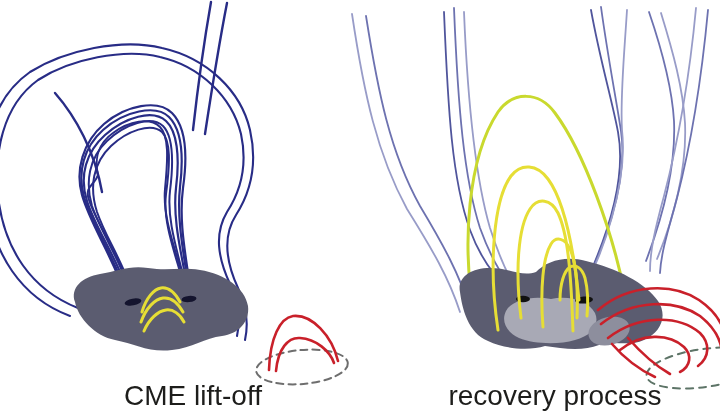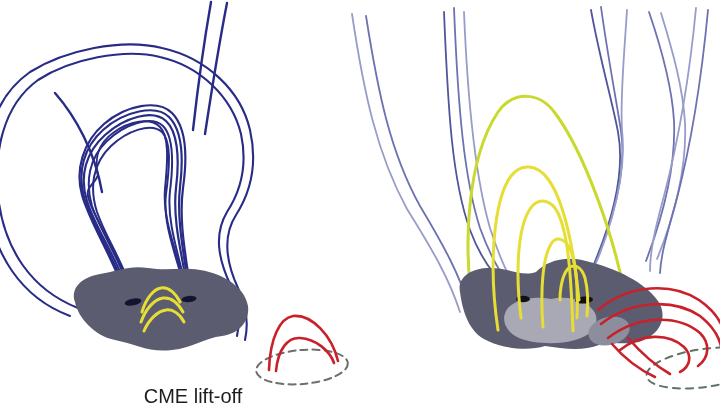--- a/index.html
+++ b/index.html
@@ -5,21 +5,21 @@
   html,body{margin:0;padding:0;}
   body{
     width:720px;height:415px;overflow:hidden;
     background:var(--background,#fff);
     font-family:"Liberation Sans", sans-serif;
   }
   .figure-wrap{position:relative;width:720px;height:415px;background:var(--background,#fff);}
   svg{position:absolute;left:0;top:0;display:block;}
   .caption{
     position:absolute;top:383px;transform:translateX(-50%);
-    font-size:20px;line-height:26px;color:var(--label-text,#1d1d1b);
+    font-size:28px;line-height:26px;color:var(--label-text,#1d1d1b);
     white-space:nowrap;letter-spacing:0px;
   }
   .caption-left{left:193px;}
   .caption-right{left:555px;}
 
   
   .navy{stroke:var(--navy-line);fill:none;}
   .slate-d{stroke:var(--slate-dark);fill:none;}
   .slate-m{stroke:var(--slate-mid);fill:none;}
   .slate-l{stroke:var(--slate-light);fill:none;}
@@ -117,13 +117,14 @@
         <path class="red" stroke-width="2.6" d="M601,324 C633,299 675,299 700,316 C714,327 721,339 722,353"></path>
         <path class="red" stroke-width="2.6" d="M608,338 C639,314 679,315 700,333 C710,343 710,357 698,366"></path>
         <path class="red" stroke-width="2.6" d="M620,350 C641,333 669,333 684,347 C692,355 691,366 680,372"></path>
         <path class="red" stroke-width="2.6" d="M612,344 C625,359 640,370 655,377"></path>
         <path class="red" stroke-width="2.6" d="M628,338 C642,354 656,366 670,374"></path>
       </g>
     </g>
   </svg>
 
   <div class="caption caption-left">CME lift-off</div>
+  <div class="caption caption-right">recovery process</div>
 </div>
 
 </body></html>

